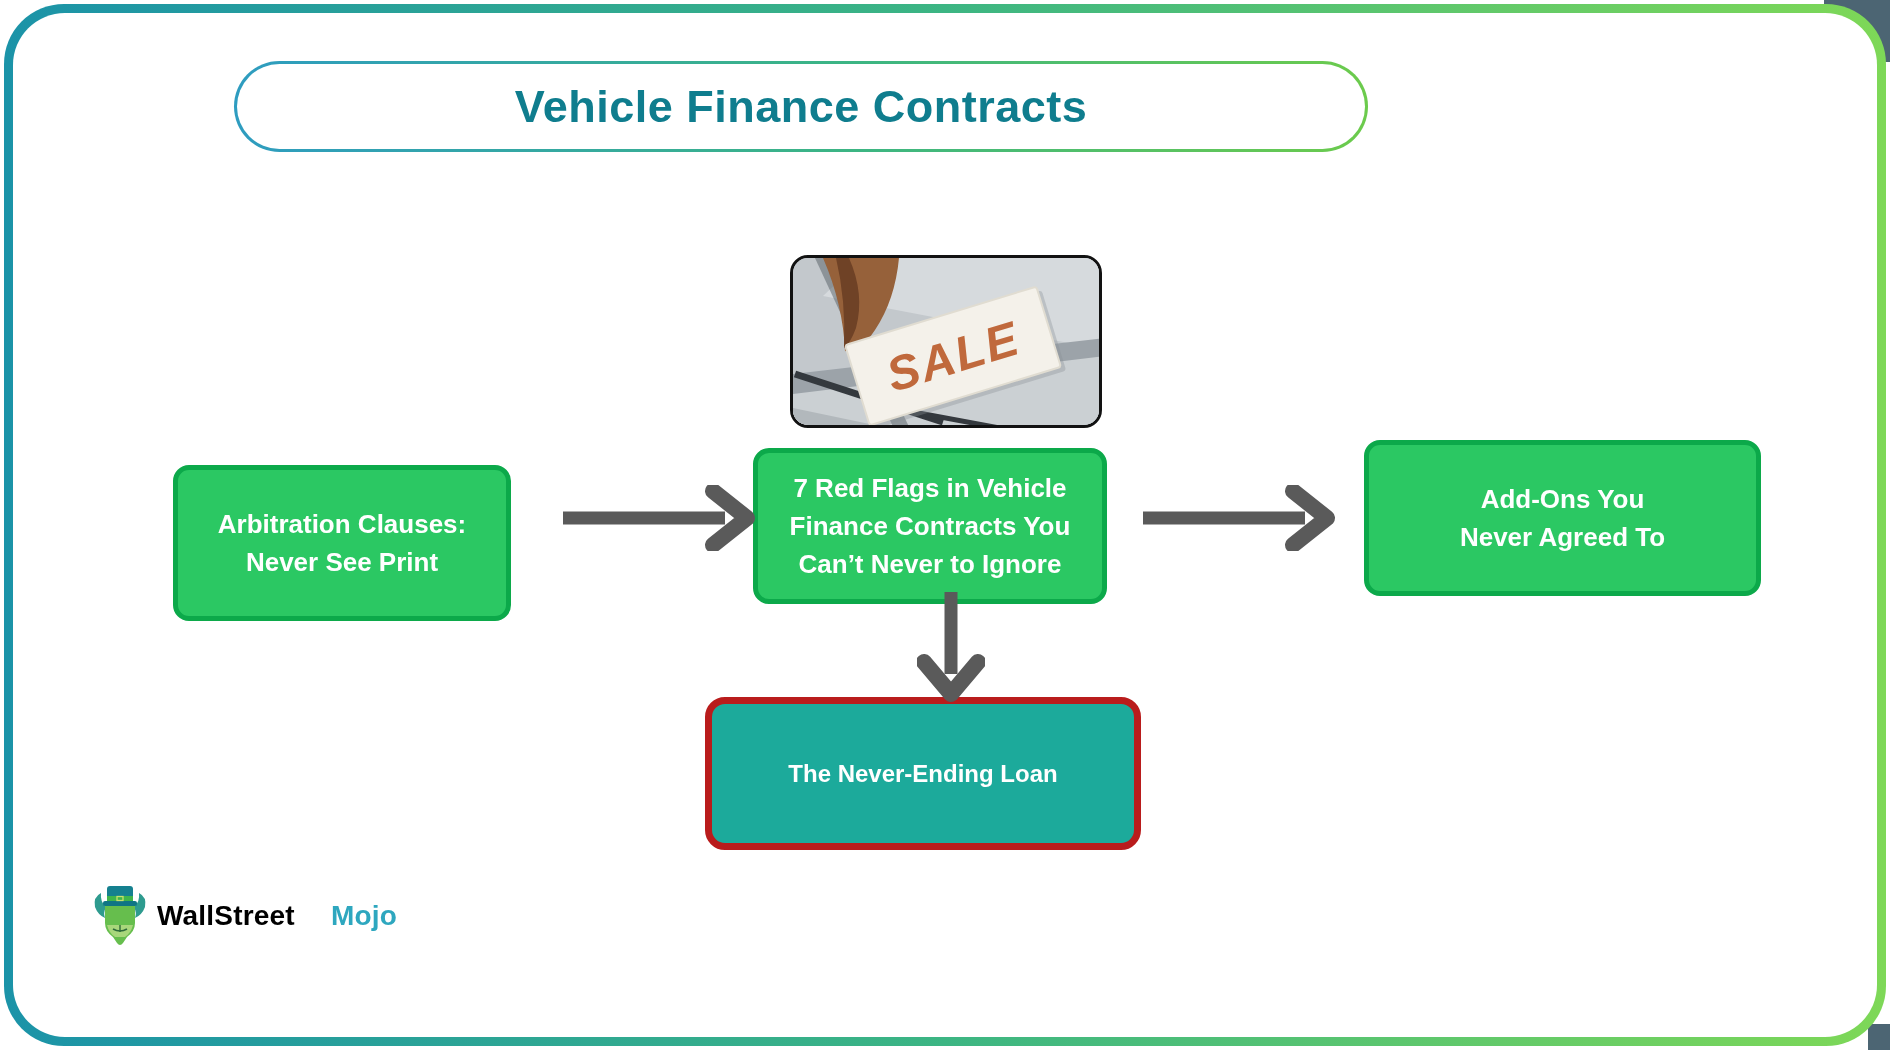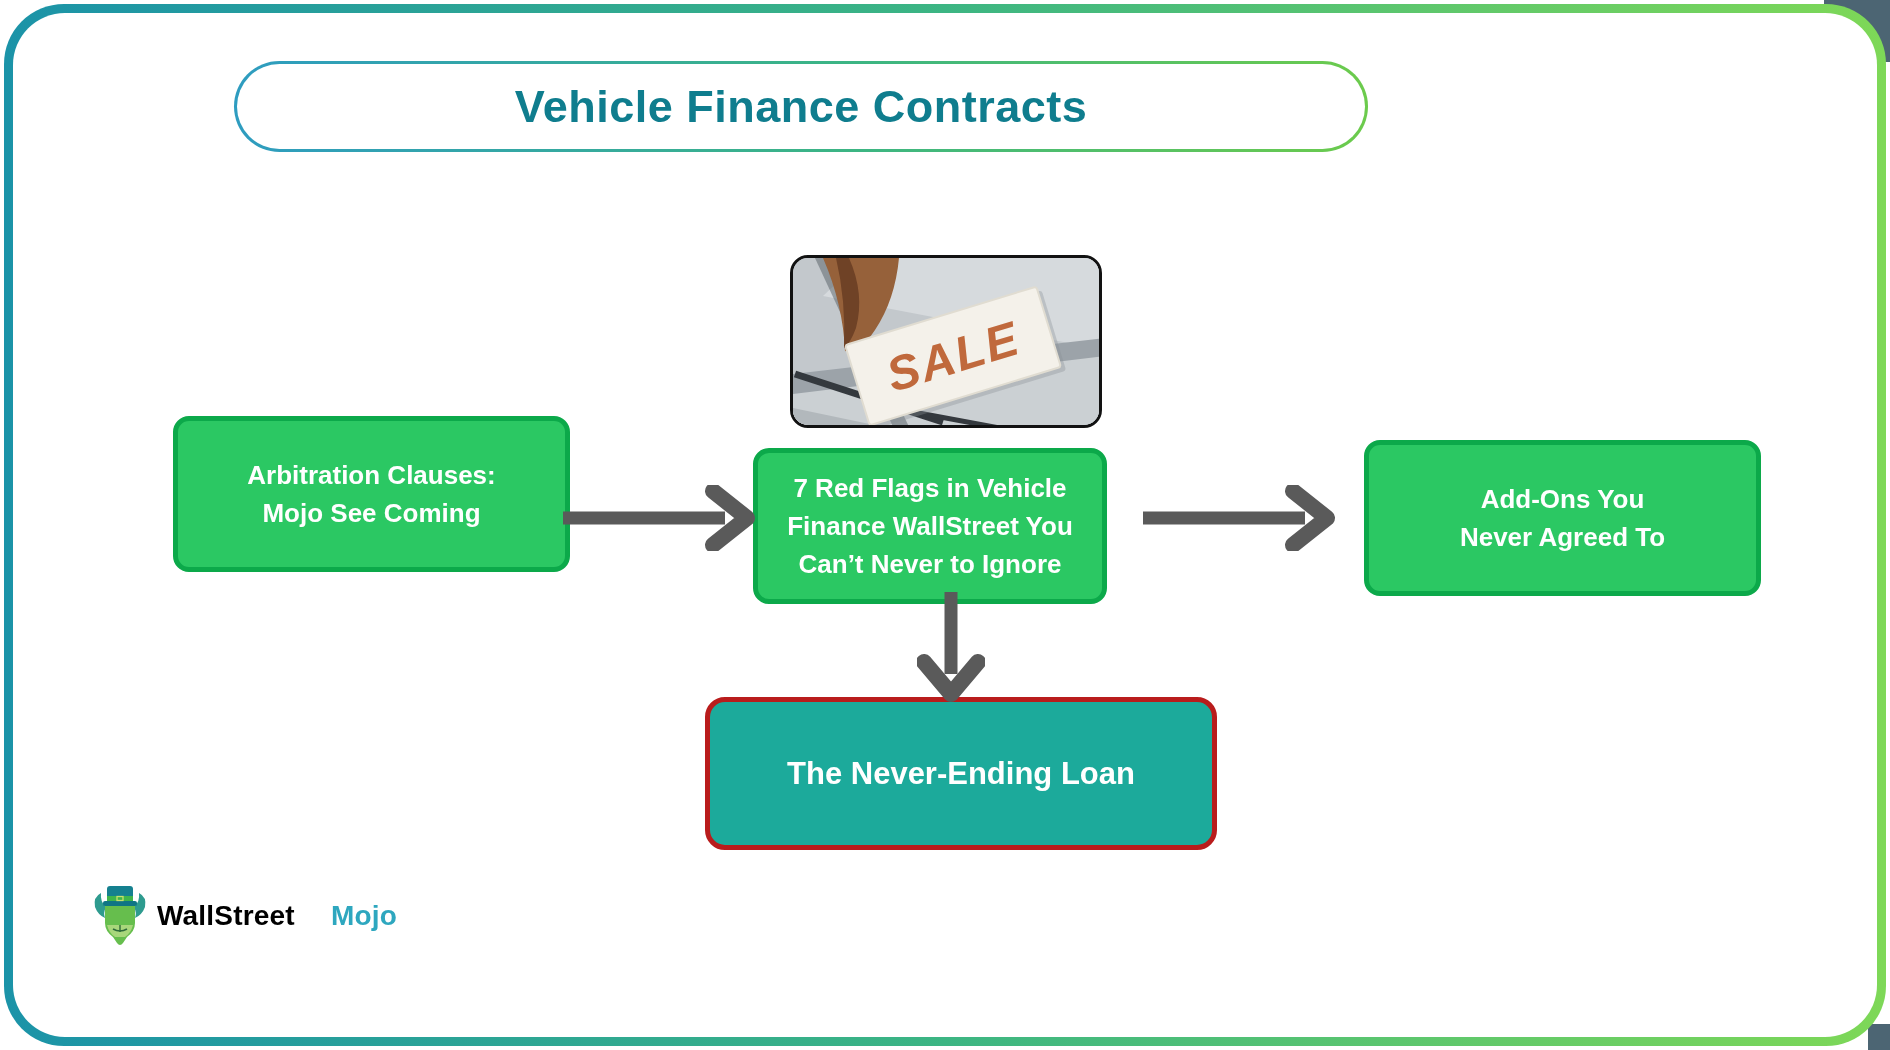--- a/index.html
+++ b/index.html
@@ -32,25 +32,25 @@
 
   
   .photo { position: absolute; left: 790px; top: 255px; width: 312px; height: 173px;
     border: 3px solid #121212; border-radius: 18px; overflow: hidden; background: #C3C8CC; }
 
   
   .node { position: absolute; display: flex; align-items: center; justify-content: center;
     text-align: center; color: #ffffff; font-weight: 700; }
   .node-green { background: #2BC863; border: 5px solid #0CA94A; border-radius: 16px;
     font-size: 26px; line-height: 38px; }
-  .node-left   { left: 173px;  top: 416px; width: 397px; height: 156px; }
+  .node-left   { left: 173px;  top: 465px; width: 338px; height: 156px; }
   .node-center { left: 753px;  top: 448px; width: 354px; height: 156px; }
   .node-right  { left: 1364px; top: 440px; width: 397px; height: 156px; }
-  .node-teal { left: 705px; top: 697px; width: 512px; height: 153px;
-    background: #1CAA9B; border: 5px solid #b91c1c; border-radius: 20px; font-size: 31px; }
+  .node-teal { left: 705px; top: 697px; width: 436px; height: 153px;
+    background: #1CAA9B; border: 7px solid #b91c1c; border-radius: 20px; font-size: 24px; }
   .node .line { display: block; }
 
   
   .arrow { position: absolute; }
   .arrow-left  { left: 563px;  top: 485px; }
   .arrow-right { left: 1143px; top: 485px; }
   .arrow-down  { left: 917px;  top: 592px; }
 
   
   .logo { position: absolute; left: 93px; top: 885px; display: flex; align-items: center; gap: 10px; }
@@ -94,28 +94,28 @@
           <rect x="60" y="56" width="200" height="84" rx="3" fill="#8A9095" opacity="0.35" transform="translate(4,5)"></rect>
           <rect x="60" y="56" width="200" height="84" rx="3" fill="#F4F1EA" stroke="#E0DCD1" stroke-width="2"></rect>
           <text x="160" y="115" font-size="48" font-weight="bold" font-style="italic" fill="#C0693C" text-anchor="middle" letter-spacing="2" font-family="Liberation Sans, sans-serif">SALE</text>
         </g>
       </svg>
     </div>
 
     <div class="node node-green node-left">
       <div>
         <span class="line">Arbitration Clauses:</span>
-        <span class="line">Mojo See Coming</span>
+        <span class="line">Never See Print</span>
       </div>
     </div>
 
     <div class="node node-green node-center">
       <div>
         <span class="line">7 Red Flags in Vehicle</span>
-        <span class="line">Finance WallStreet You</span>
+        <span class="line">Finance Contracts You</span>
         <span class="line">Can’t Never to Ignore</span>
       </div>
     </div>
 
     <div class="node node-green node-right">
       <div>
         <span class="line">Add-Ons You</span>
         <span class="line">Never Agreed To</span>
       </div>
     </div>

